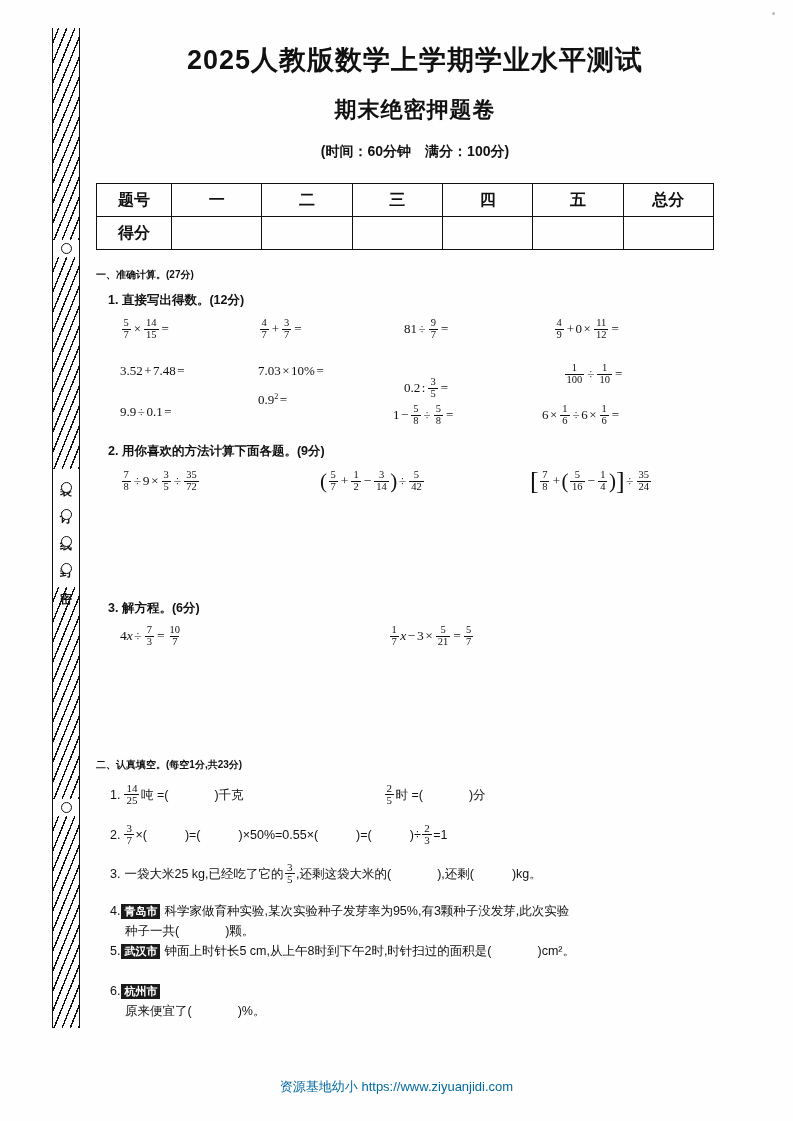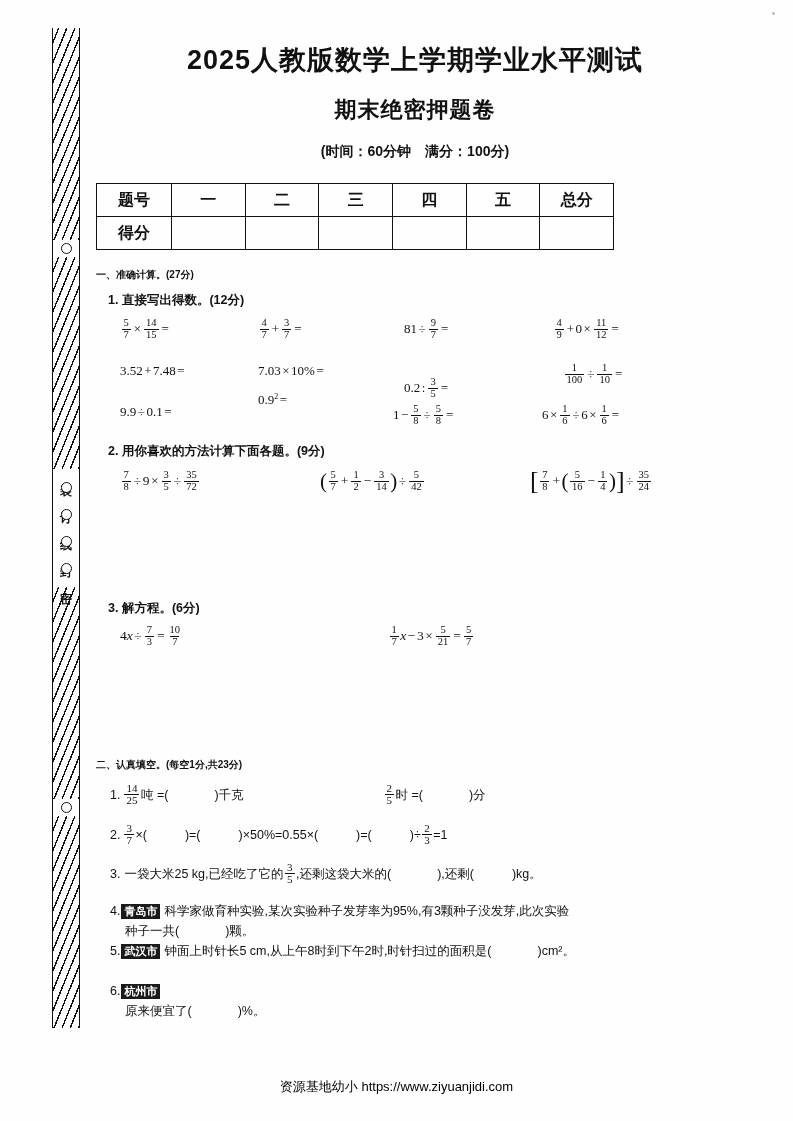--- a/index.html
+++ b/index.html
@@ -55,21 +55,21 @@
   }
   .title-meta{
     position:absolute;left:95px;top:143px;width:640px;
     text-align:center;
     font-family:"Liberation Sans","DejaVu Sans",sans-serif;
     font-size:14px;font-weight:700;
   }
 
   
   .score-table{
-    position:absolute;left:96px;top:183px;width:518px;
+    position:absolute;left:96px;top:183px;width:618px;
     border-collapse:collapse;
     table-layout:fixed;
   }
   .score-table td{
     border:1.4px solid #111;
     height:30px;
     text-align:center;vertical-align:middle;
     font-family:"Liberation Sans","DejaVu Sans",sans-serif;
     font-size:16px;font-weight:700;
   }
@@ -141,21 +141,21 @@
     line-height:13px;
     letter-spacing:0;
   }
   .serif-num{font-family:"Liberation Serif","DejaVu Serif",serif;}
 
   
   .footer{
     position:absolute;left:0;top:1078px;width:793px;
     text-align:center;
     font-family:"Liberation Sans","DejaVu Sans",sans-serif;
-    font-size:13px;color:#000000;
+    font-size:13px;color:#0369a1;
   }
   .corner-dot{
     position:absolute;right:18px;top:12px;width:3px;height:3px;
     background:#bbb;border-radius:50%;
   }
 </style>
 </head>
 <body>
 
 <div class="page">

